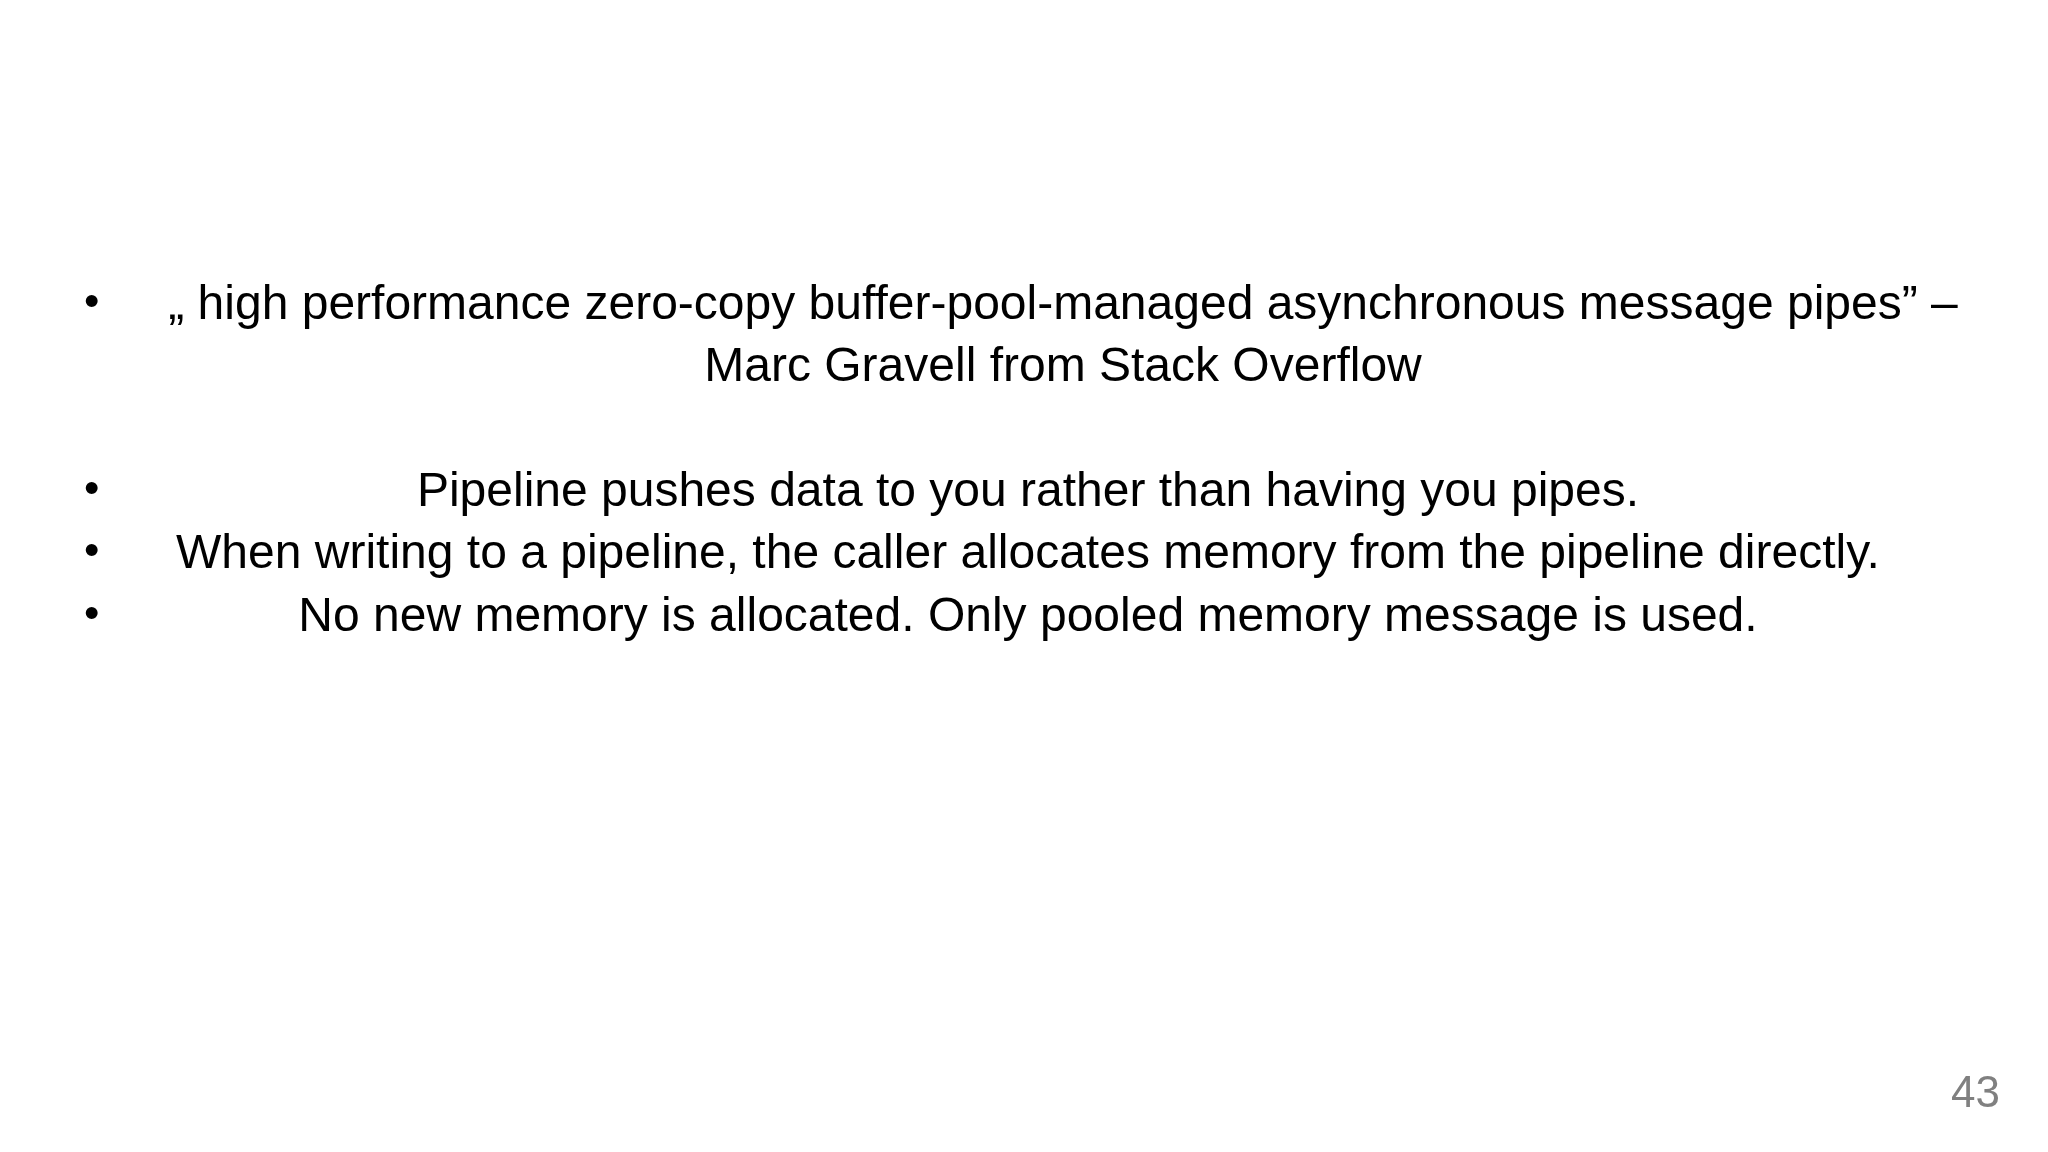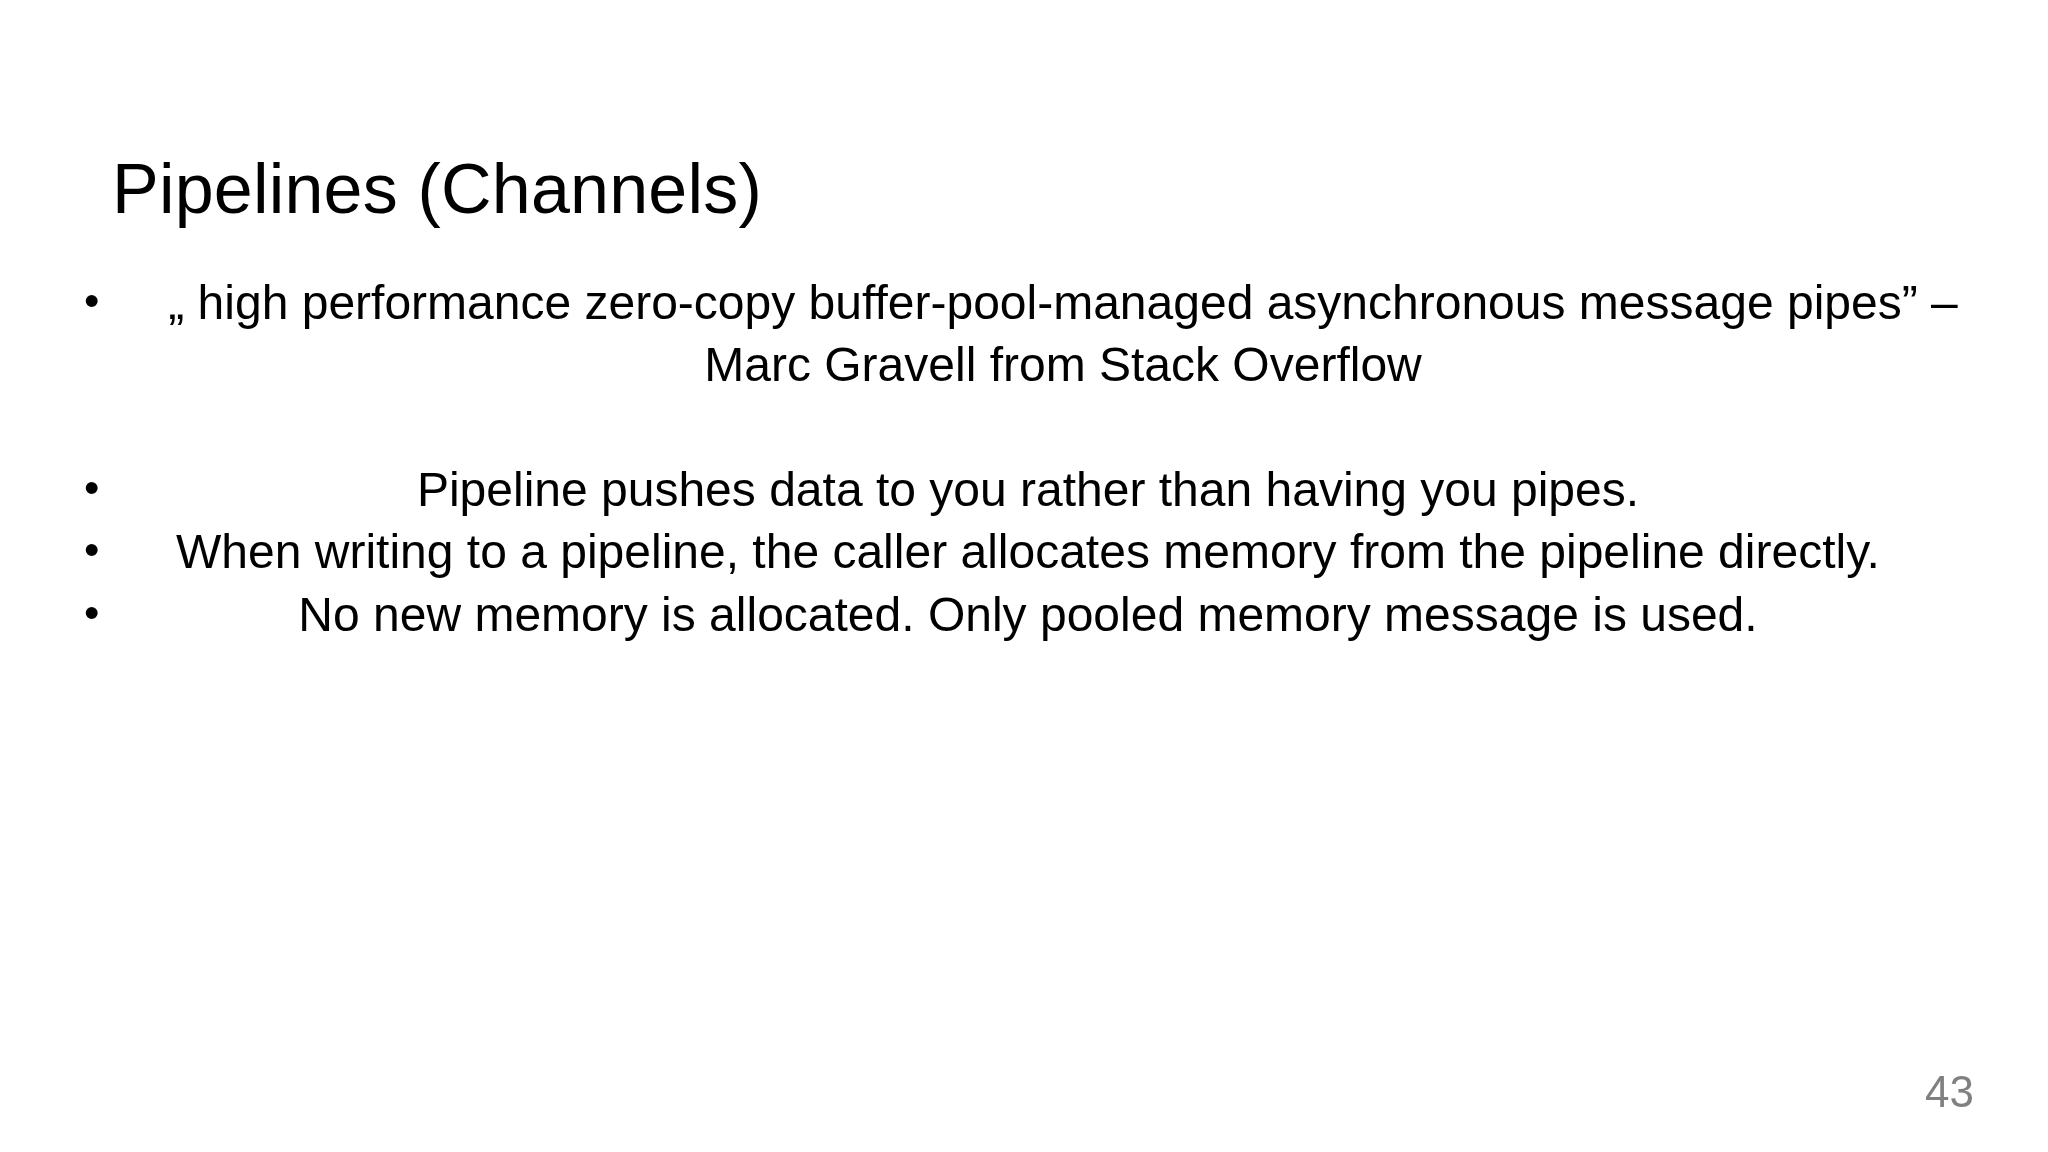--- a/index.html
+++ b/index.html
@@ -76,34 +76,33 @@
     max-width: 1800px;
   }
 
   .spacer-row {
     height: 62px;
   }
 
   
   #slide-number {
     position: absolute;
-    right: 74px;
+    right: 48px;
     bottom: 38px;
     font-size: 44px;
     line-height: 1;
     color: #808080;
     font-weight: 400;
   }
 </style>
 </head>
 <body>
 
 <div id="slide">
 
-  <h1 id="slide-title">Pipelines (Channels)</h1>
 
   <div id="body-list">
 
     <div class="bullet-row wide">
       <span class="bullet-marker">•</span>
       <span class="bullet-text">„ high performance zero-copy buffer-pool-managed asynchronous message pipes” – Marc Gravell from Stack Overflow</span>
     </div>
 
     <div class="spacer-row"></div>
 

